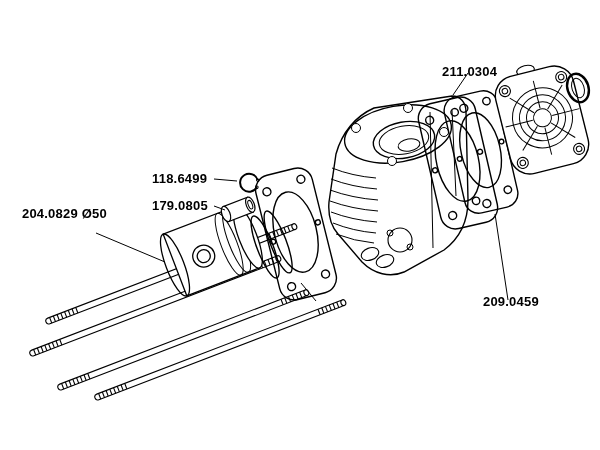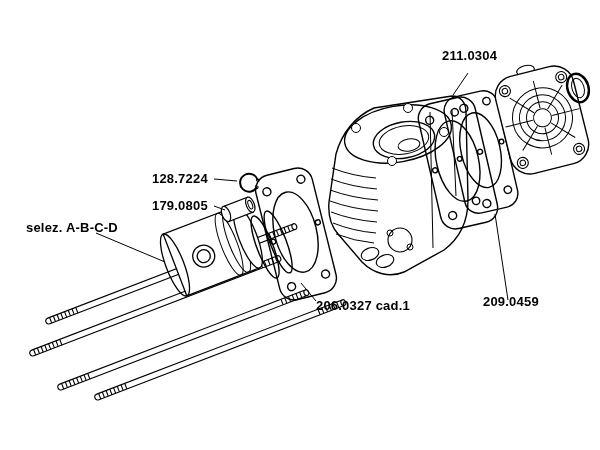--- a/index.html
+++ b/index.html
@@ -157,20 +157,19 @@
     <g stroke="#000" stroke-width="1" fill="none">
       <line x1="468" y1="73" x2="453" y2="95"></line>
       <line x1="214" y1="179" x2="237" y2="181"></line>
       <line x1="214" y1="206" x2="225" y2="210"></line>
       <line x1="96" y1="233" x2="165" y2="262"></line>
       <line x1="316" y1="301" x2="301" y2="283"></line>
       <line x1="508" y1="300" x2="495" y2="214"></line>
     </g>
   </svg>
 
-  <div class="lbl" style="left:442px;top:48px">211.0304</div>
-  <div class="lbl" style="left:152px;top:171px">128.7224</div>
+  <div class="lbl" style="left:442px;top:64px">211.0304</div>
+  <div class="lbl" style="left:152px;top:171px">118.6499</div>
   <div class="lbl" style="left:152px;top:198px">179.0805</div>
-  <div class="lbl" style="left:26px;top:220px">selez. A-B-C-D</div>
-  <div class="lbl" style="left:316px;top:298px">206.0327 cad.1</div>
+  <div class="lbl" style="left:22px;top:206px">204.0829 Ø50</div>
   <div class="lbl" style="left:483px;top:294px">209.0459</div>
 
 </div>
 
 </body></html>

